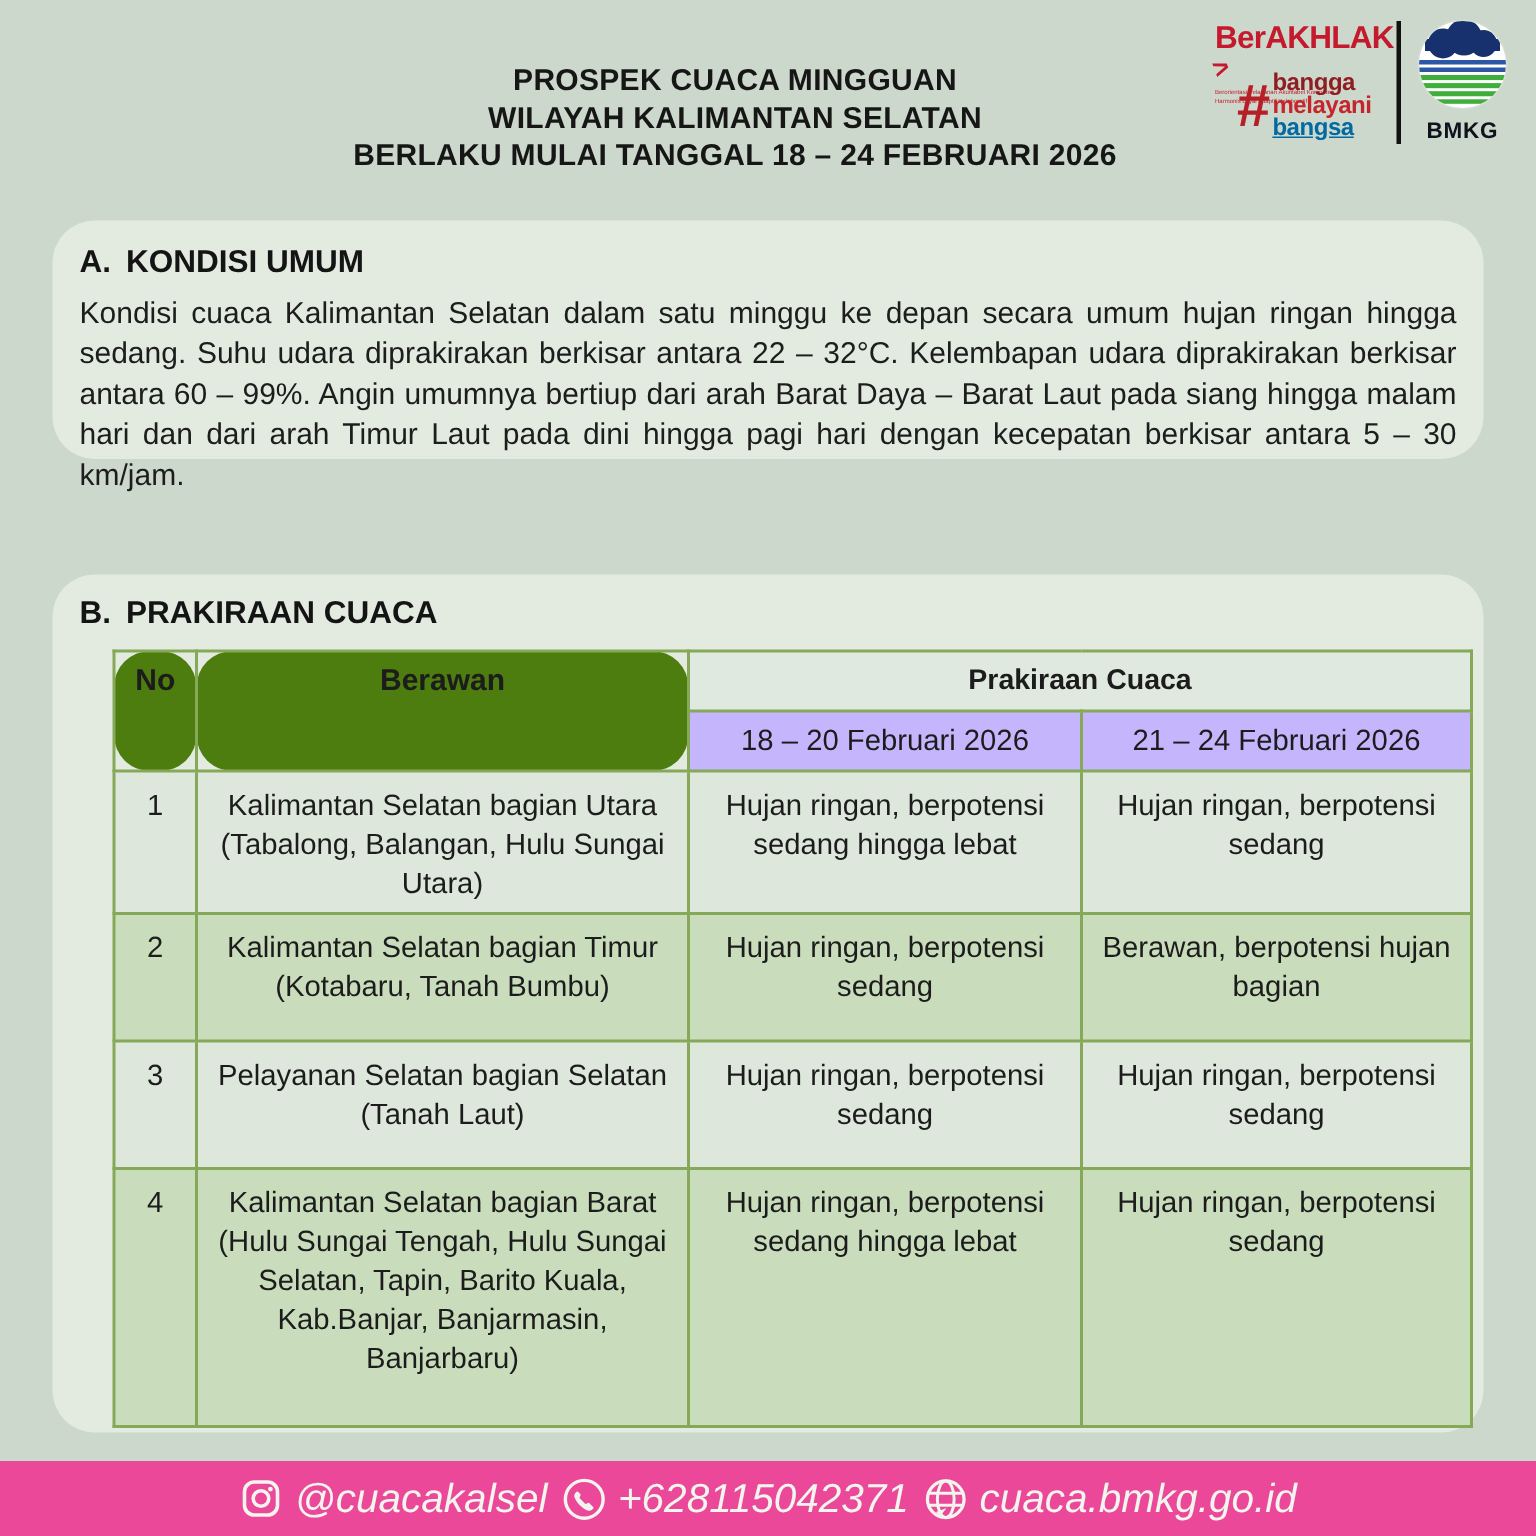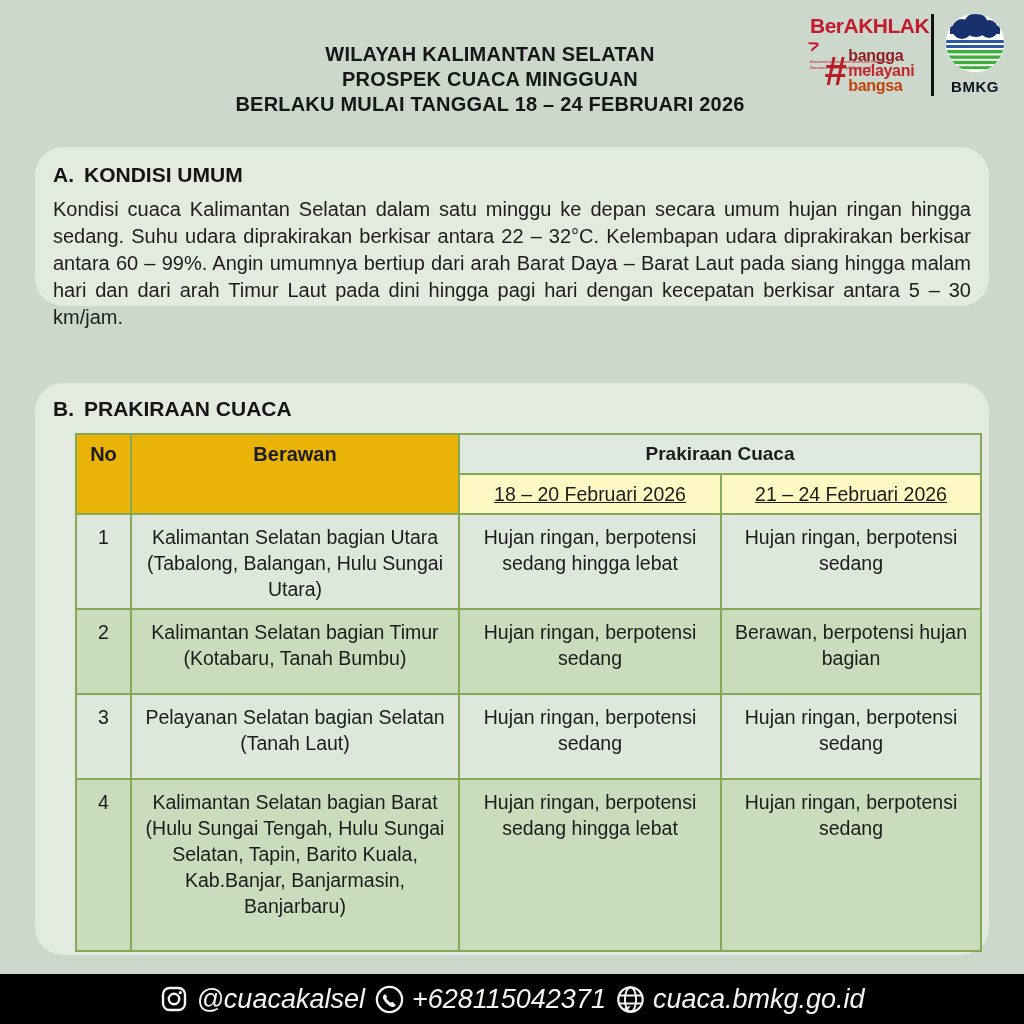--- a/index.html
+++ b/index.html
@@ -32,21 +32,21 @@
     font-size:5px;line-height:5px;color:#c5192d;transform:scale(.8);transform-origin:left top;
     white-space:nowrap;margin-top:1px;
   }
   .hashtag{position:absolute;top:40px;left:22px;display:flex;align-items:center;}
   .hashtag .hash{
     font-size:40px;font-weight:bold;color:#b71f28;font-style:italic;line-height:40px;margin-right:2px;
   }
   .hashtag .words{font-weight:bold;font-size:16px;line-height:15px;letter-spacing:-.3px;}
   .hashtag .w1{color:#8f1d22;}
   .hashtag .w2{color:#c5252d;}
-  .hashtag .w3{color:#c2410c;}
+  .hashtag .w3{color:#0369a1;text-decoration:underline;}
   .logo-divider{
     position:absolute;top:6px;right:78px;width:3px;height:82px;background:#111;
   }
   .bmkg{position:absolute;top:4px;right:4px;width:66px;text-align:center;}
   .bmkg-label{font-weight:bold;font-size:15px;letter-spacing:.5px;color:#10121d;margin-top:0px;}
 
   
   .panel{
     position:absolute;left:35px;width:954px;background:#e3ebe1;border-radius:28px;
     box-sizing:border-box;padding:16px 18px;
@@ -64,46 +64,46 @@
     border-collapse:collapse;margin-top:12px;margin-left:22px;width:905px;
     font-size:19.5px;line-height:26px;table-layout:fixed;color:#1c1c1c;
   }
   table.forecast col.c-no{width:55px;}
   table.forecast col.c-wil{width:328px;}
   table.forecast col.c-f1{width:262px;}
   table.forecast col.c-f2{width:260px;}
   table.forecast th, table.forecast td{
     border:2px solid #85a958;text-align:center;padding:6px 10px;box-sizing:border-box;
   }
-  .th-top{background:#eab308;font-weight:bold;vertical-align:top;padding-top:8px;font-size:20px;}
+  .th-top{background:#4d7c0f;font-weight:bold;vertical-align:top;padding-top:8px;font-size:20px;border-radius:24px;}
   .th-group{background:#e0e9df;font-weight:bold;height:36px;vertical-align:middle;font-size:19px;}
-  .subhead-row th{background:#fef9c3;font-weight:normal;height:29px;vertical-align:middle;text-decoration:underline;}
+  .subhead-row th{background:#c4b5fd;font-weight:normal;height:29px;vertical-align:middle;}
   tr.row-light td{background:#dde7dc;}
   tr.row-green td{background:#c9ddbd;}
   tr.h90{height:90px;} tr.h85{height:85px;} tr.h172{height:172px;}
   table.forecast td{vertical-align:top;padding-top:9px;}
   td .region, td .areas{display:block;}
 
   
   .footer{
-    position:absolute;left:0;bottom:0;width:1024px;height:50px;background:#000000;
+    position:absolute;left:0;bottom:0;width:1024px;height:50px;background:#ec4899;
     display:flex;align-items:center;justify-content:center;gap:9px;
     color:#f1f5ee;font-style:italic;font-size:27px;
   }
   .footer .item{display:flex;align-items:center;gap:7px;}
   .footer svg{display:block;}
 </style>
 </head>
 <body>
 
 <div class="page">
 
   <div class="title-block">
+    <div>PROSPEK CUACA MINGGUAN</div>
     <div>WILAYAH KALIMANTAN SELATAN</div>
-    <div>PROSPEK CUACA MINGGUAN</div>
     <div>BERLAKU MULAI TANGGAL 18 – 24 FEBRUARI 2026</div>
   </div>
 
   <div class="logos">
     <div class="berakhlak">
       <span class="word">BerAKHLAK</span><span class="arrow">&gt;</span>
       <div class="tagline">Berorientasi Pelayanan Akuntabel Kompeten</div>
       <div class="tagline">Harmonis Loyal Adaptif Kolaboratif</div>
     </div>
     <div class="hashtag">

